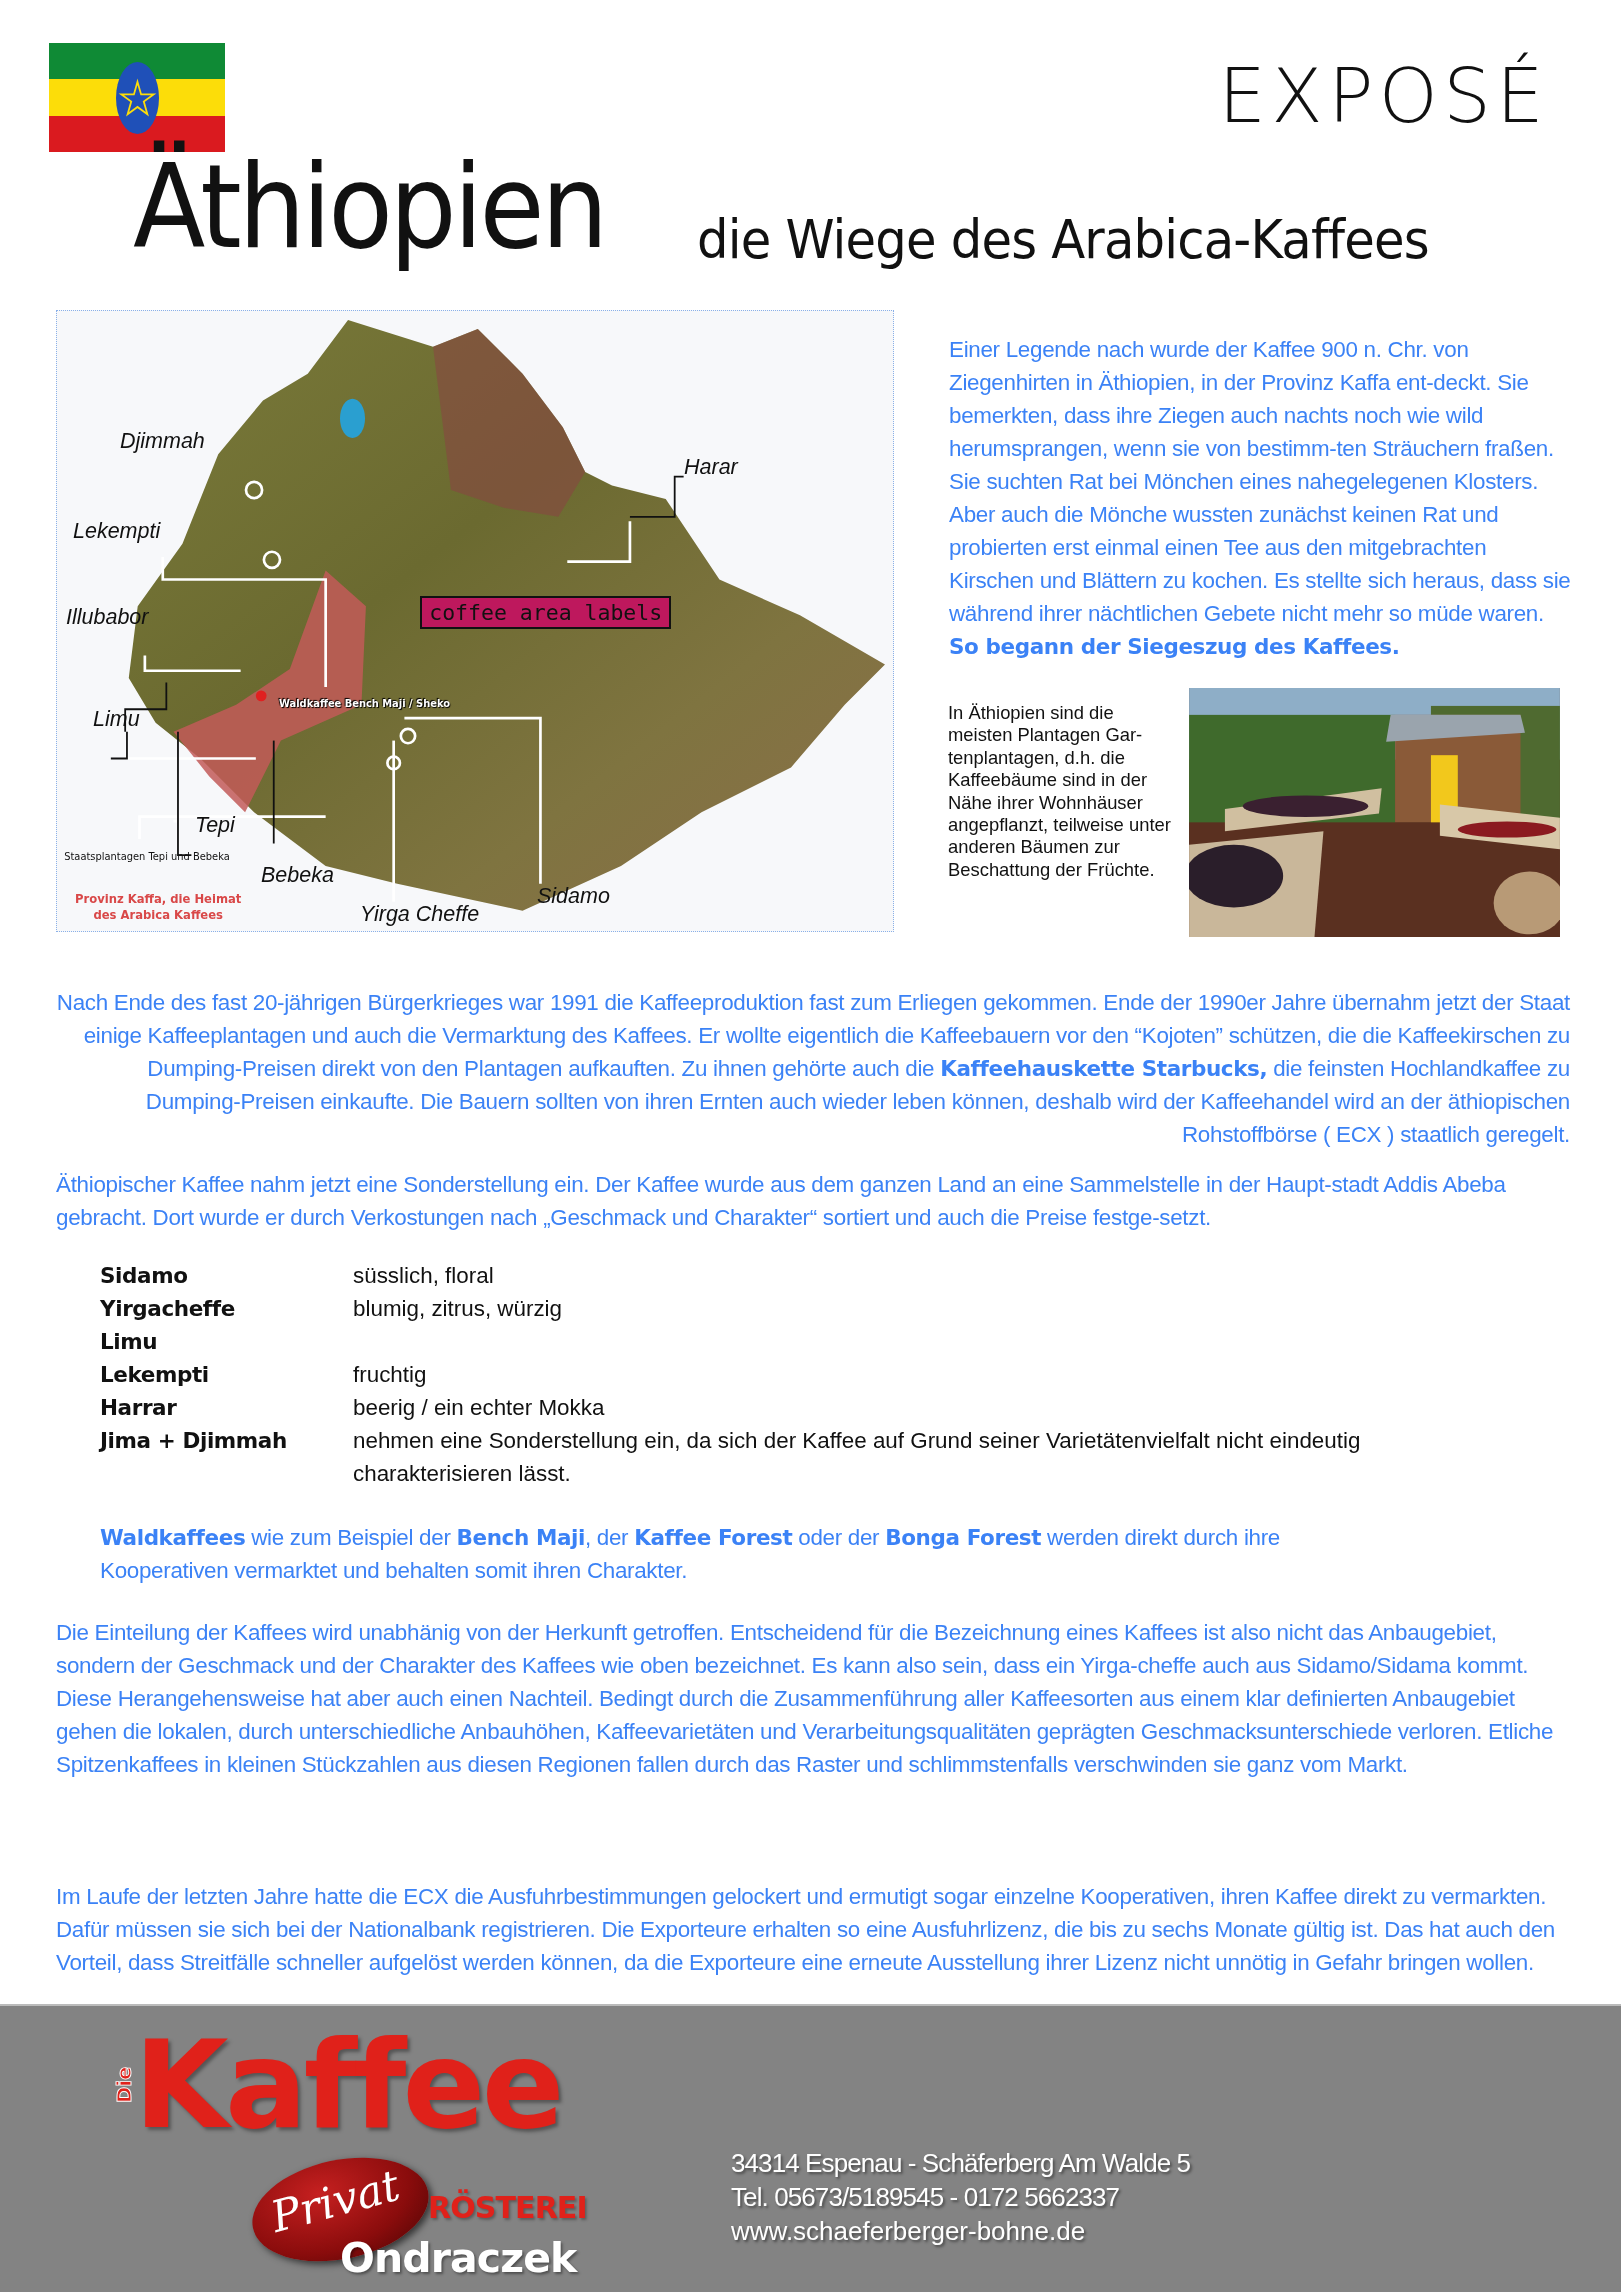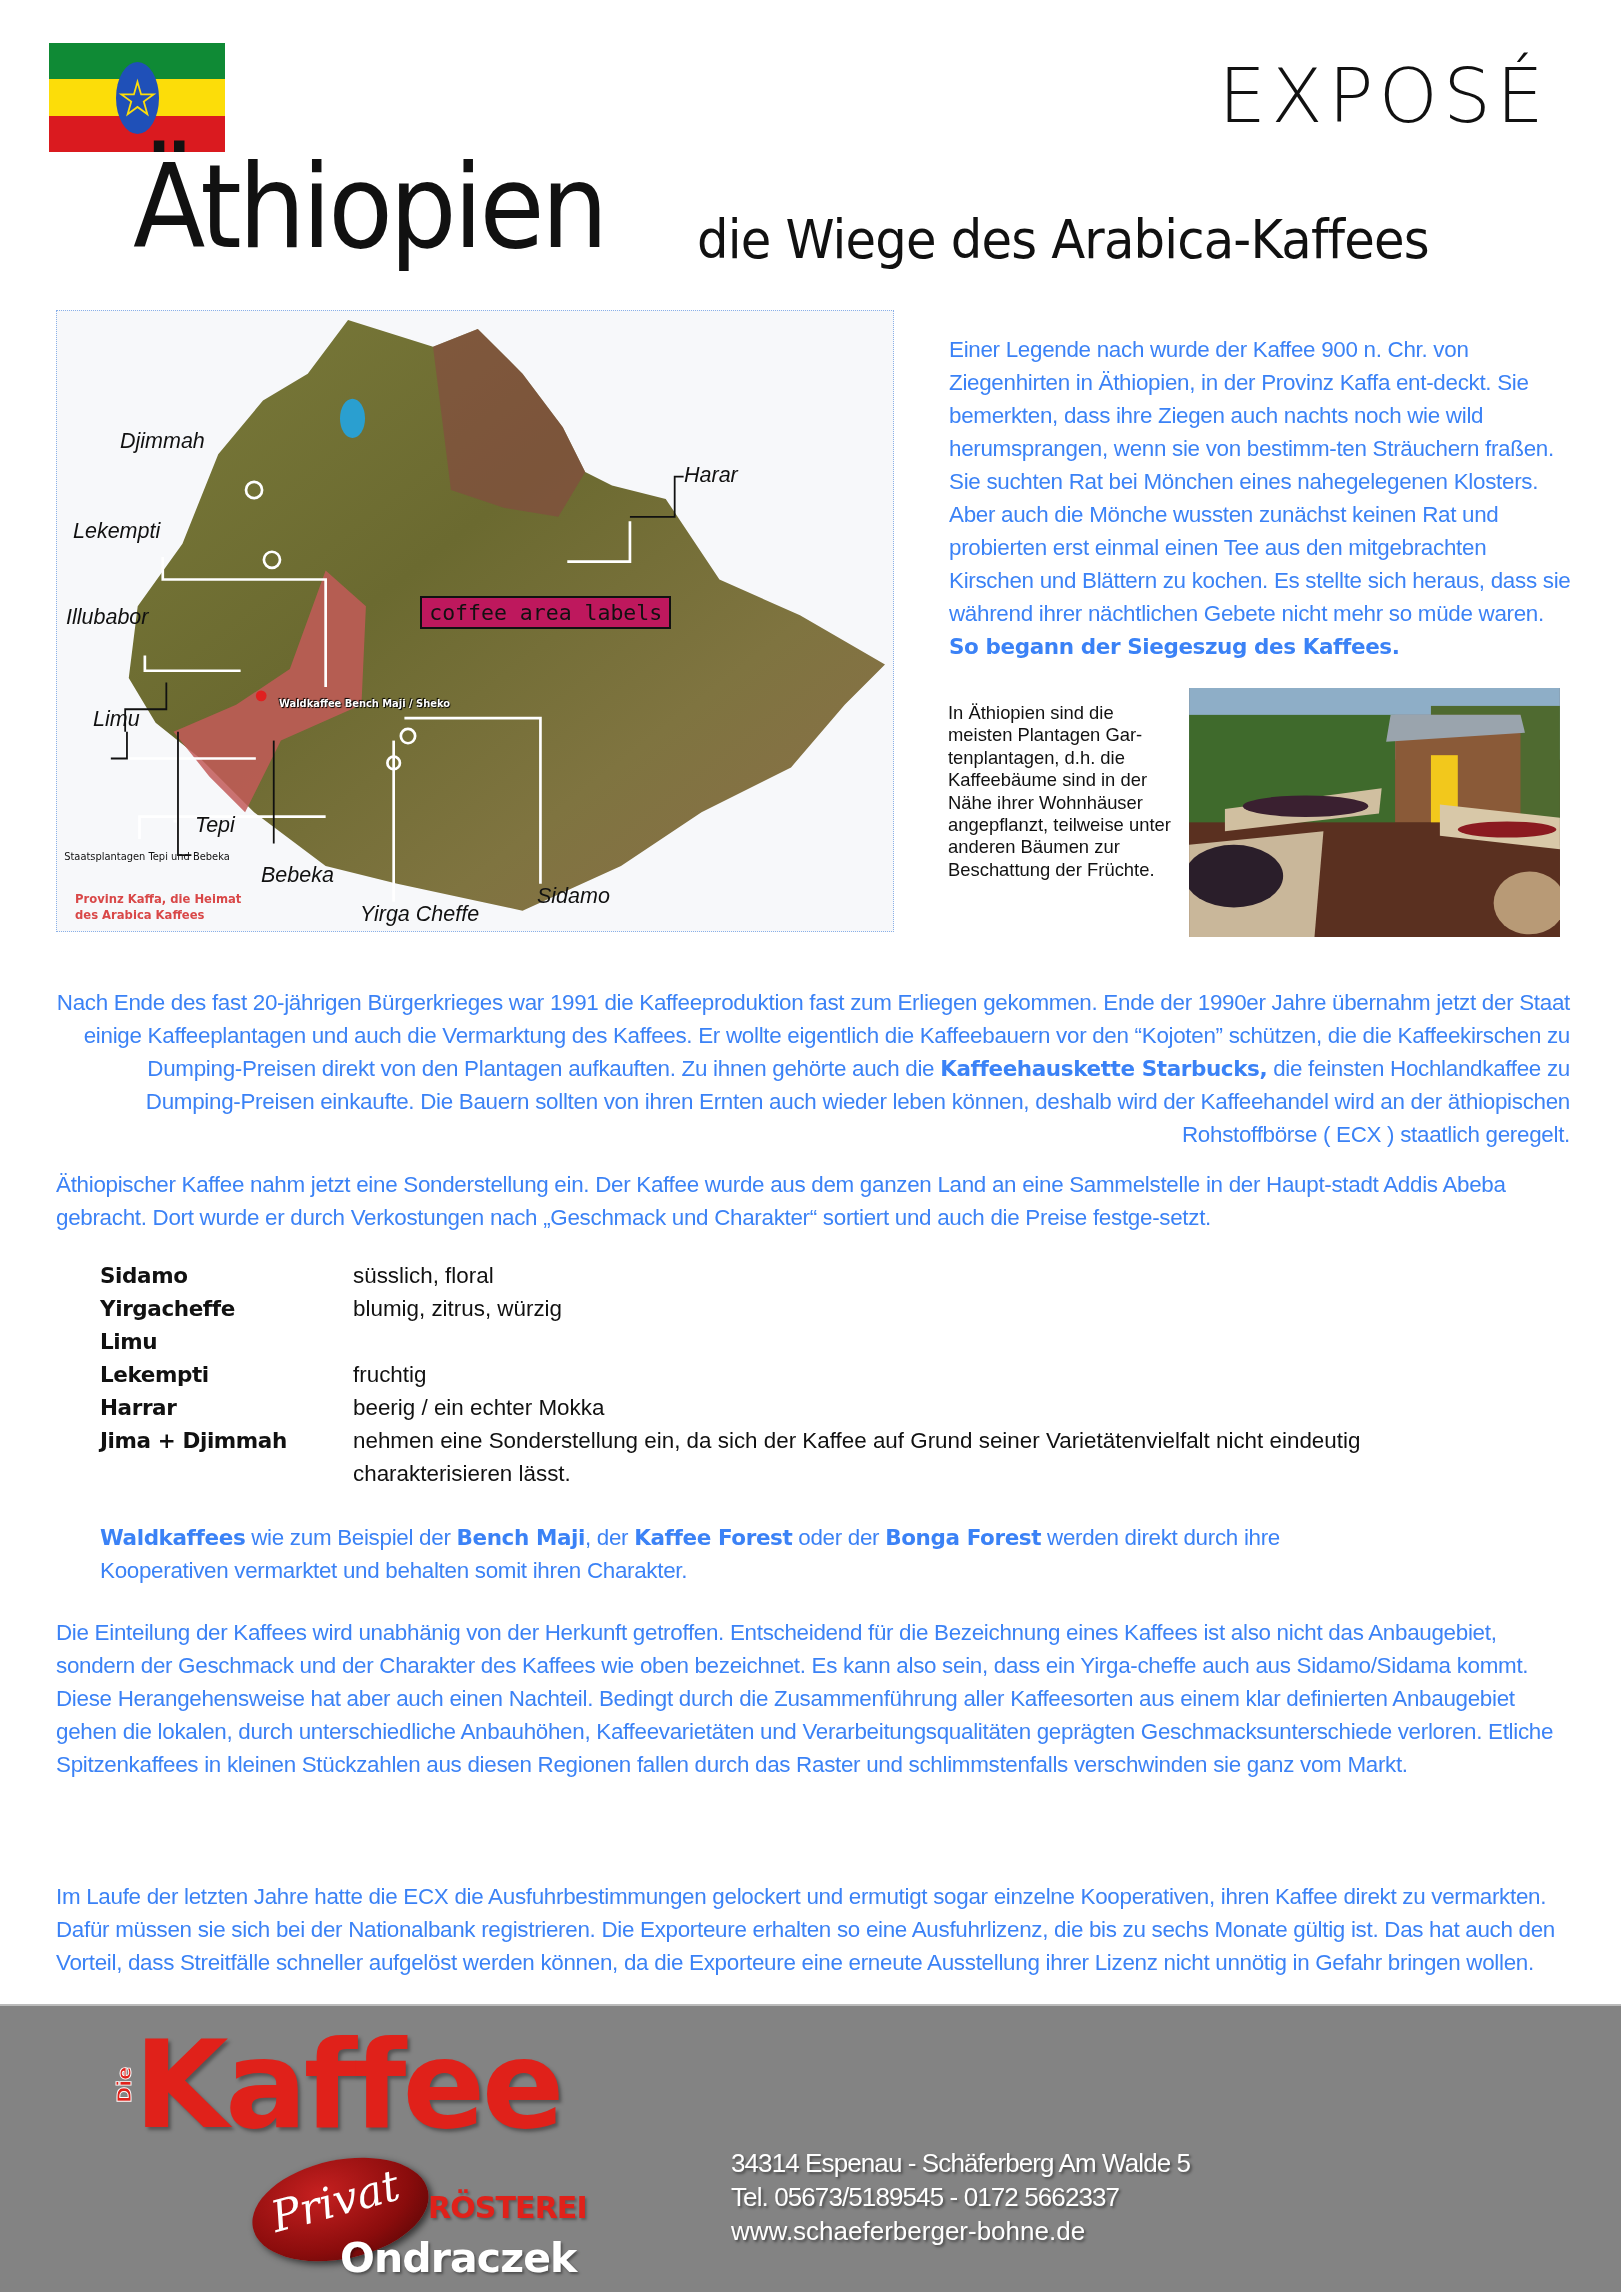--- a/index.html
+++ b/index.html
@@ -14,21 +14,21 @@
   #flag .y { top: 33.33%; background: #fcdd09; }
   #flag .r { top: 66.66%; background: #da1a1f; }
   #flag .emblem { position: absolute; left: 50%; top: 50%; width: 43px; height: 72px; margin: -36px 0 0 -21.5px; border-radius: 50%; background: #1f50b8; }
 
   #expose { right: 72px; top: 52px; font-family: "DejaVu Sans", sans-serif; font-size: 75px; letter-spacing: 5.4px; font-weight: 300; color: #111; }
 
   #title-main { left: 133px; top: 150px; font-size: 115px; line-height: 1; letter-spacing: -3.6px; color: #111; font-family: "DejaVu Sans", sans-serif; transform: scaleX(0.92); transform-origin: left top; }
   #title-sub { left: 697px; top: 213px; font-size: 54px; line-height: 1; letter-spacing: -0.9px; color: #111; transform: scaleX(0.92); transform-origin: left top; }
 
   
-  #map { left: 56px; top: 310px; width: 838px; height: 622px; border: 1.8px dotted #8ab0e8; background: #f7f8fa; overflow: hidden; }
+  #map { left: 56px; top: 310px; width: 838px; height: 622px; border: 1.8px dotted #8ab0e8; background: #f7f8fa; overflow: hidden; text-align: center; }
   #map svg { position: absolute; left: 0; top: 0; }
   .map-label { position: absolute; font-family: "Liberation Sans", sans-serif; font-style: italic; font-size: 21.5px; color: #111; }
   .map-box { position: absolute; left: 363px; top: 285px; border: 2.7px solid #111; background: #be185d; padding: 1.8px 7.2px; font-family: "DejaVu Sans Mono", monospace; font-size: 21.5px; color: #111; }
   .map-small { position: absolute; font-family: "DejaVu Sans", sans-serif; font-size: 9.9px; font-weight: bold; color: #111; margin-top: 8px; }
   .map-red { position: absolute; left: 18px; top: 580px; font-family: "DejaVu Sans", sans-serif; font-size: 11.6px; font-weight: bold; color: #d94848; line-height: 1.4; }
   .map-white { position: absolute; left: 222px; top: 387px; font-family: "DejaVu Sans", sans-serif; font-size: 9.9px; font-weight: bold; color: #fff; text-shadow: 0.9px 0.9px 0.9px #000, -0.9px -0.9px 0.9px #000; }
 
   .body-text { font-family: "Liberation Sans", sans-serif; font-size: 22.4px; line-height: 33px; color: #3b82f6; letter-spacing: -0.3px; margin-top: 31px; }
   .body-text b { font-family: "DejaVu Sans", sans-serif; font-weight: bold; font-size: 21.5px; letter-spacing: -0.4px; }
 
@@ -118,21 +118,21 @@
   </svg>
   <div class="map-label" style="left:63px;top:118px">Djimmah</div>
   <div class="map-label" style="left:16px;top:208px">Lekempti</div>
   <div class="map-label" style="left:9px;top:294px">Illubabor</div>
   <div class="map-label" style="left:36px;top:396px">Limu</div>
   <div class="map-label" style="left:138px;top:502px">Tepi</div>
   <div class="map-small" style="left:7.2px;top:532px;font-weight:normal">Staatsplantagen Tepi und Bebeka</div>
   <div class="map-label" style="left:204px;top:552px">Bebeka</div>
   <div class="map-label" style="left:303px;top:591px">Yirga Cheffe</div>
   <div class="map-label" style="left:480px;top:573px">Sidamo</div>
-  <div class="map-label" style="left:627px;top:152px">Harar</div>
+  <div class="map-label" style="left:627px;top:144px">Harar</div>
   <div class="map-box">coffee area labels</div>
   <div class="map-white">Waldkaffee Bench Maji / Sheko</div>
   <div class="map-red">
     <div>Provinz Kaffa, die Heimat</div>
     <div>des Arabica Kaffees</div>
   </div>
 </div>
 
 <div id="legend" class="abs body-text">
   <span>Einer Legende nach wurde der Kaffee 900 n. Chr. von Ziegenhirten in Äthiopien, in der Provinz Kaffa ent-deckt. Sie bemerkten, dass ihre Ziegen auch nachts noch wie wild herumsprangen, wenn sie von bestimm-ten Sträuchern fraßen. Sie suchten Rat bei Mönchen eines nahegelegenen Klosters. Aber auch die Mönche wussten zunächst keinen Rat und probierten erst einmal einen Tee aus den mitgebrachten Kirschen und Blättern zu kochen. Es stellte sich heraus, dass sie während ihrer nächtlichen Gebete nicht mehr so müde waren.</span><br>

